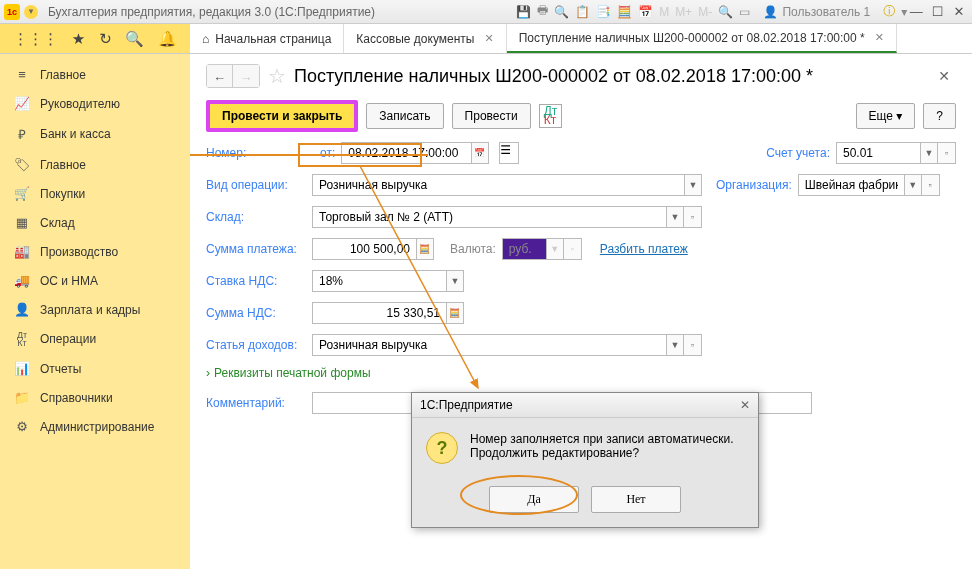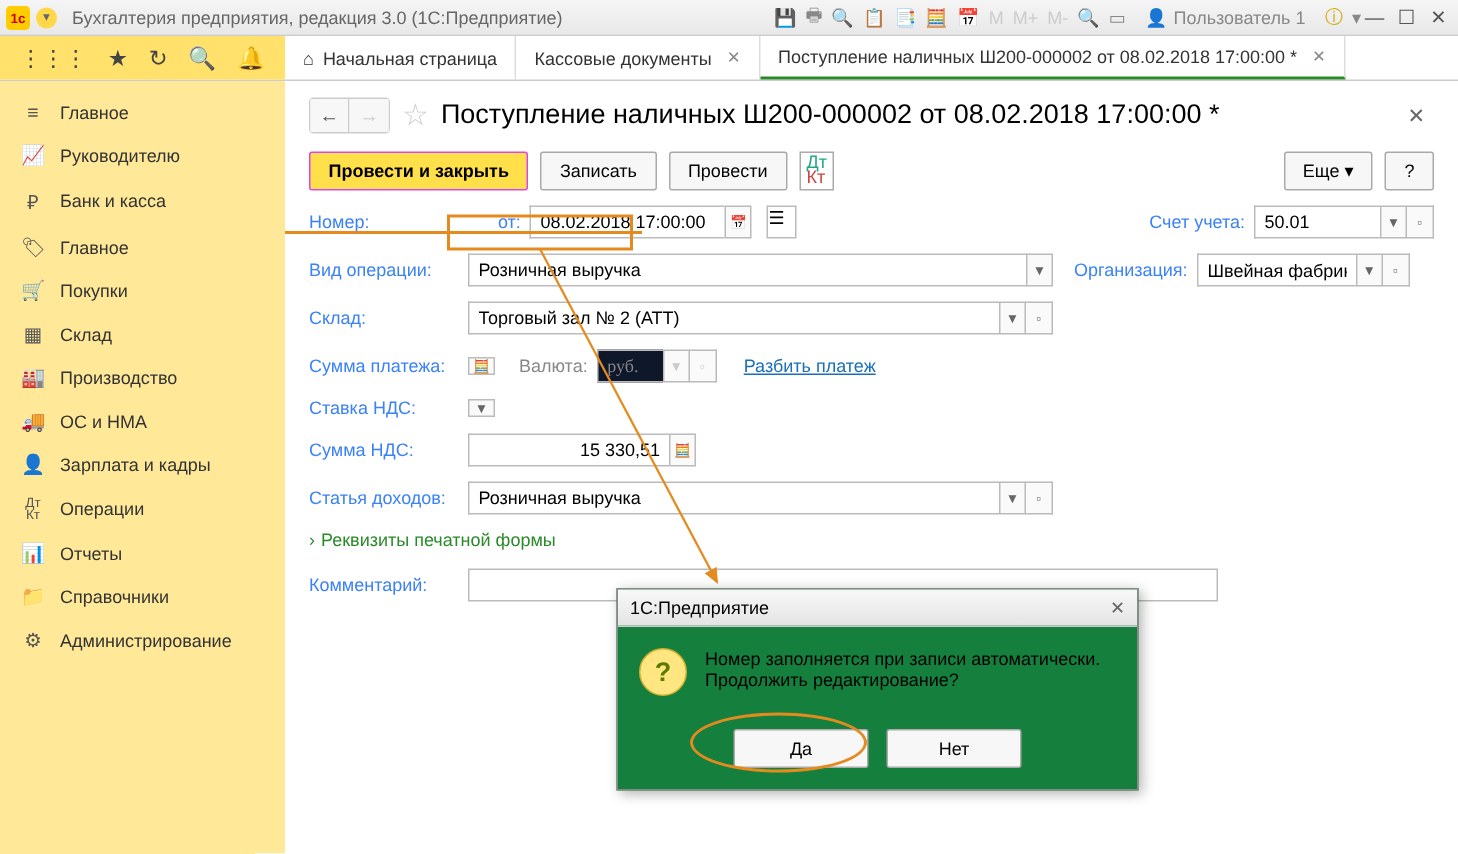--- a/index.html
+++ b/index.html
@@ -36,48 +36,48 @@
 .navbtn { width:26px; height:22px; border:1px solid #bbb; background:#f7f7f7; display:flex; align-items:center; justify-content:center; cursor:pointer; font-size:13px; color:#555;}
 .navwrap { display:flex; border:1px solid #ccc; border-radius:3px; }
 .navwrap .navbtn { border:none; border-right:1px solid #ccc; }
 .navwrap .navbtn:last-child { border-right:none; color:#ccc; }
 .star { font-size:20px; color:#ccc; cursor:pointer; }
 .header h1 { font-size:18px; font-weight:normal; flex:1; }
 .close-x { color:#666; font-size:14px; cursor:pointer; padding:0 6px; }
 
 .btnrow { display:flex; gap:8px; align-items:center; margin-bottom:10px; }
 .btn { padding:5px 12px; border:1px solid #aaa; background:#f7f7f7; cursor:pointer; border-radius:2px; }
-.btn.primary { background:#ffe04a; border:1px solid #d946ef; font-weight:bold; }
+.btn.primary { background:#ffe04a; border:4px solid #d946ef; font-weight:bold; }
 .btnrow .spacer { flex:1; }
 .dtkt { font-size:10px; line-height:9px; padding:2px 4px; border:1px solid #aaa; cursor:pointer; }
 .dtkt .dt{color:#2a8;} .dtkt .kt{color:#c44;}
 
 
 .frow { display:flex; align-items:center; margin-bottom:10px; gap:6px; }
 .frow label { width:100px; color:#3b82f6; }
 .inp { border:1px solid #bbb; padding:3px 6px; height:22px; background:#fff; }
-.inp[readonly] { background:#0f172a; color:#888;font-family:Liberation Serif, serif; }
+.inp[readonly] { background:#4c1d95; color:#888; }
 .inp.num { text-align:right; }
 .dropdown { display:flex; }
 .dropdown .inp { border-right:none; }
 .dropdown .dbtn { width:18px; border:1px solid #bbb; background:#fafafa; display:flex; align-items:center; justify-content:center; cursor:pointer; font-size:9px; color:#666; }
 .dropdown .dbtn + .dbtn { border-left:none; }
 .link { color:#1a6fb5; text-decoration:underline; cursor:pointer; }
 .expand { color:#2a8a2a; cursor:pointer; display:flex; align-items:center; gap:4px; margin:8px 0 12px 0; }
 .highlight-box { position:absolute; border:2px solid #e58a1f; pointer-events:none; }
 .arrow-svg { position:absolute; pointer-events:none; }
 
 
-.dialog { position:absolute; left:411px; top:392px; width:348px; background:#15803d; border:1px solid #888; box-shadow:2px 2px 8px rgba(0,0,0,0.3); }
+.dialog { position:absolute; left:411px; top:392px; width:348px; background:#e5e5e5; border:1px solid #888; box-shadow:2px 2px 8px rgba(0,0,0,0.3); }
 .dialog .dtitle { background:linear-gradient(#f8f8f8,#e4e4e4); padding:5px 8px; display:flex; justify-content:space-between; align-items:center; border-bottom:1px solid #ccc; }
 .dialog .dtitle .dx { cursor:pointer; color:#666; }
 .dialog .dbody { padding:14px; display:flex; gap:12px; }
 .dialog .dicon { width:32px; height:32px; border-radius:16px; background:#ffe680; border:1px solid #d4b030; display:flex; align-items:center; justify-content:center; font-size:18px; color:#5a7a00; font-weight:bold; }
 .dialog .dbtns { display:flex; justify-content:center; gap:12px; padding:8px 0 14px; }
-.dialog .dbtns .btn { width:90px; text-align:center; }
+.dialog .dbtns .btn { width:90px; text-align:center;font-family:Liberation Serif, serif; }
 .ellipse { position:absolute; border:2px solid #e58a1f; border-radius:50%; pointer-events:none; }
 </style>
 </head>
 <body>
 
 <div class="titlebar">
   <span class="logo">1c</span>
   <span class="dd">▾</span>
   <span class="title">Бухгалтерия предприятия, редакция 3.0  (1С:Предприятие)</span>
   <div class="tb-icons">
@@ -201,21 +201,21 @@
       <button class="btn">Записать</button>
       <button class="btn">Провести</button>
       <div class="dtkt"><span class="dt">Дт</span><br><span class="kt">Кт</span></div>
       <div class="spacer"></div>
       <button class="btn"><span>Еще</span> ▾</button>
       <button class="btn">?</button>
     </div>
 
     <div class="frow">
       <label>Номер:</label>
-      <label style="width:auto;margin-left:20px">от:</label>
+      <label style="width:auto;margin-left:8px">от:</label>
       <div class="dropdown">
         <input class="inp" style="width: 130px;" value="08.02.2018 17:00:00">
         <div class="dbtn">📅</div>
       </div>
       <div class="dbtn" style="border:1px solid #bbb;width:20px;height:22px;margin-left:4px">☰</div>
       <div class="spacer" style="flex:1"></div>
       <label style="width:auto">Счет учета:</label>
       <div class="dropdown">
         <input class="inp" style="width: 84px;" value="50.01">
         <div class="dbtn">▼</div>
@@ -242,34 +242,36 @@
       <div class="dropdown" style="flex:1;max-width:390px">
         <input class="inp" style="flex: 1 1 0%;" value="Торговый зал № 2 (АТТ)">
         <div class="dbtn">▼</div>
         <div class="dbtn">▫</div>
       </div>
     </div>
 
     <div class="frow">
       <label>Сумма платежа:</label>
       <div class="dropdown">
+        <input class="inp num" style="width: 104px;" value="100 500,00">
         <div class="dbtn">🧮</div>
       </div>
       <label style="width:auto;margin-left:10px;color:#888">Валюта:</label>
       <div class="dropdown">
         <input class="inp" readonly="" style="width: 44px;" value="руб.">
         <div class="dbtn" style="color:#ccc">▼</div>
         <div class="dbtn" style="color:#ccc">▫</div>
       </div>
       <span class="link" style="margin-left:12px">Разбить платеж</span>
     </div>
 
     <div class="frow">
       <label>Ставка НДС:</label>
       <div class="dropdown">
+        <input class="inp" style="width: 134px;" value="18%">
         <div class="dbtn">▼</div>
       </div>
     </div>
 
     <div class="frow">
       <label>Сумма НДС:</label>
       <div class="dropdown">
         <input class="inp num" style="width: 134px;" value="15 330,51">
         <div class="dbtn">🧮</div>
       </div>

